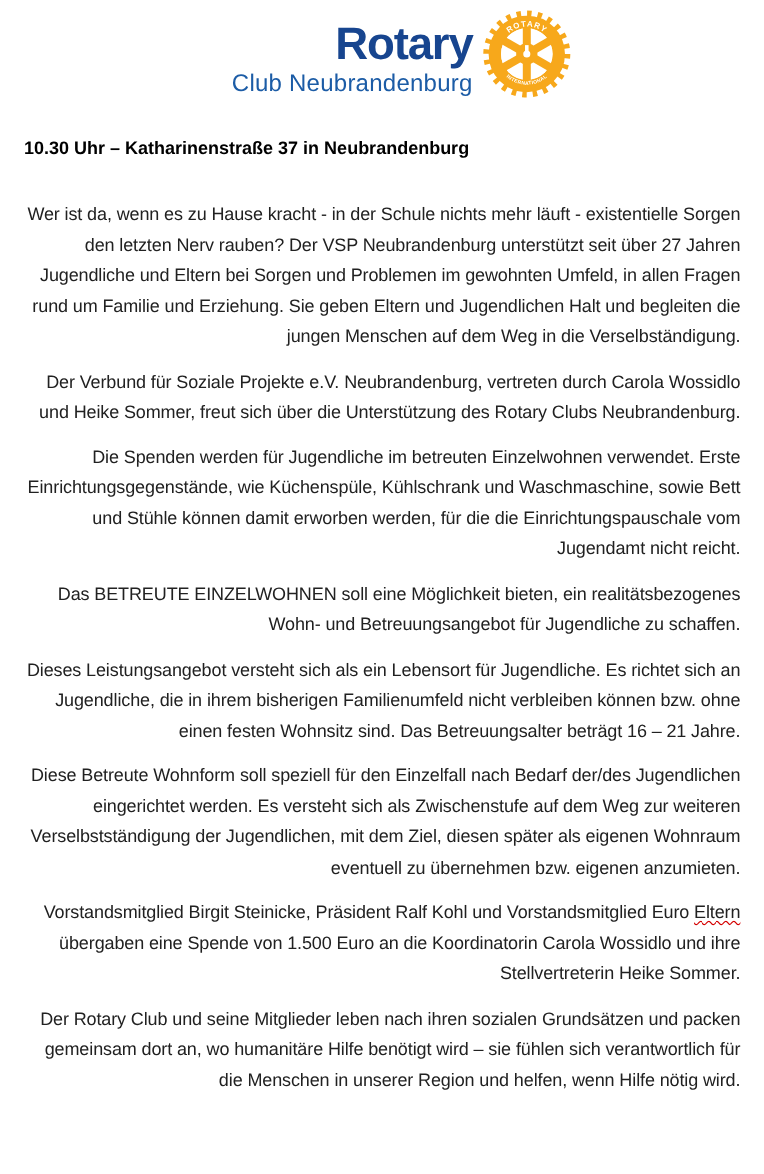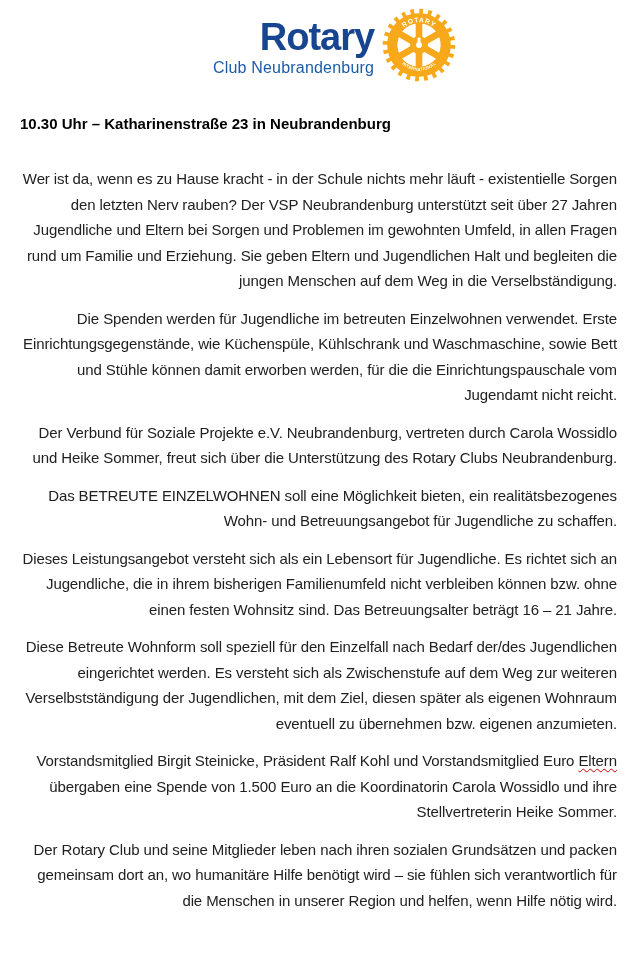--- a/index.html
+++ b/index.html
@@ -31,21 +31,21 @@
     padding-top: 8px;
   }
   .wordmark {
     font-size: 38px;
     font-weight: 700;
     letter-spacing: -1px;
     line-height: 1.0;
     color: var(--rotary_blue, #17458F);
   }
   .clubline {
-    font-size: 16px;
+    font-size: 20px;
     font-weight: 400;
     letter-spacing: 0.2px;
     margin-top: 3px;
     color: var(--club_blue, #1C5CA6);
     margin-left: 12px;
   }
   .wheel { display: block; margin-top: -2px; }
 
   
   h1.doc-title {
@@ -118,26 +118,26 @@
       <text fill="#ffffff" font-size="9" font-weight="bold" letter-spacing="1.2" font-family="Liberation Sans, sans-serif">
         <textPath href="#arcTop" startOffset="50%" text-anchor="middle">ROTARY</textPath>
       </text>
       <text fill="#ffffff" font-size="5.6" font-weight="bold" letter-spacing="0.4" font-family="Liberation Sans, sans-serif">
         <textPath href="#arcBot" startOffset="50%" text-anchor="middle">INTERNATIONAL</textPath>
       </text>
     </svg>
   </header>
 
 
-  <h2 class="doc-subtitle">10.30 Uhr – Katharinenstraße 23 in Neubrandenburg</h2>
+  <h2 class="doc-subtitle">10.30 Uhr – Katharinenstraße 37 in Neubrandenburg</h2>
 
   <div class="body-text">
     <p>Wer ist da, wenn es zu Hause kracht - in der Schule nichts mehr läuft - existentielle Sorgen den letzten Nerv rauben? Der VSP Neubrandenburg unterstützt seit über 27 Jahren Jugendliche und Eltern bei Sorgen und Problemen im gewohnten Umfeld, in allen Fragen rund um Familie und Erziehung. Sie geben Eltern und Jugendlichen Halt und begleiten die jungen Menschen auf dem Weg in die Verselbständigung.</p>
+    <p>Der Verbund für Soziale Projekte e.V. Neubrandenburg, vertreten durch Carola Wossidlo und Heike Sommer, freut sich über die Unterstützung des Rotary Clubs Neubrandenburg.</p>
     <p>Die Spenden werden für Jugendliche im betreuten Einzelwohnen verwendet. Erste Einrichtungsgegenstände, wie Küchenspüle, Kühlschrank und Waschmaschine, sowie Bett und Stühle können damit erworben werden, für die die Einrichtungspauschale vom Jugendamt nicht reicht.</p>
-    <p>Der Verbund für Soziale Projekte e.V. Neubrandenburg, vertreten durch Carola Wossidlo und Heike Sommer, freut sich über die Unterstützung des Rotary Clubs Neubrandenburg.</p>
     <p>Das BETREUTE EINZELWOHNEN soll eine Möglichkeit bieten, ein realitätsbezogenes Wohn- und Betreuungsangebot für Jugendliche zu schaffen.</p>
     <p>Dieses Leistungsangebot versteht sich als ein Lebensort für Jugendliche. Es richtet sich an Jugendliche, die in ihrem bisherigen Familienumfeld nicht verbleiben können bzw. ohne einen festen Wohnsitz sind. Das Betreuungsalter beträgt 16 – 21 Jahre.</p>
     <p>Diese Betreute Wohnform soll speziell für den Einzelfall nach Bedarf der/des Jugendlichen eingerichtet werden. Es versteht sich als Zwischenstufe auf dem Weg zur weiteren Verselbstständigung der Jugendlichen, mit dem Ziel, diesen später als eigenen Wohnraum eventuell zu übernehmen bzw. eigenen anzumieten.</p>
     <p>
       <span>Vorstandsmitglied Birgit Steinicke, Präsident Ralf Kohl und Vorstandsmitglied Euro </span><span class="spell">Eltern</span><span> übergaben eine Spende von 1.500 Euro an die Koordinatorin Carola Wossidlo und ihre Stellvertreterin Heike Sommer.</span>
     </p>
     <p>Der Rotary Club und seine Mitglieder leben nach ihren sozialen Grundsätzen und packen gemeinsam dort an, wo humanitäre Hilfe benötigt wird – sie fühlen sich verantwortlich für die Menschen in unserer Region und helfen, wenn Hilfe nötig wird.</p>
   </div>
 
 </div>

